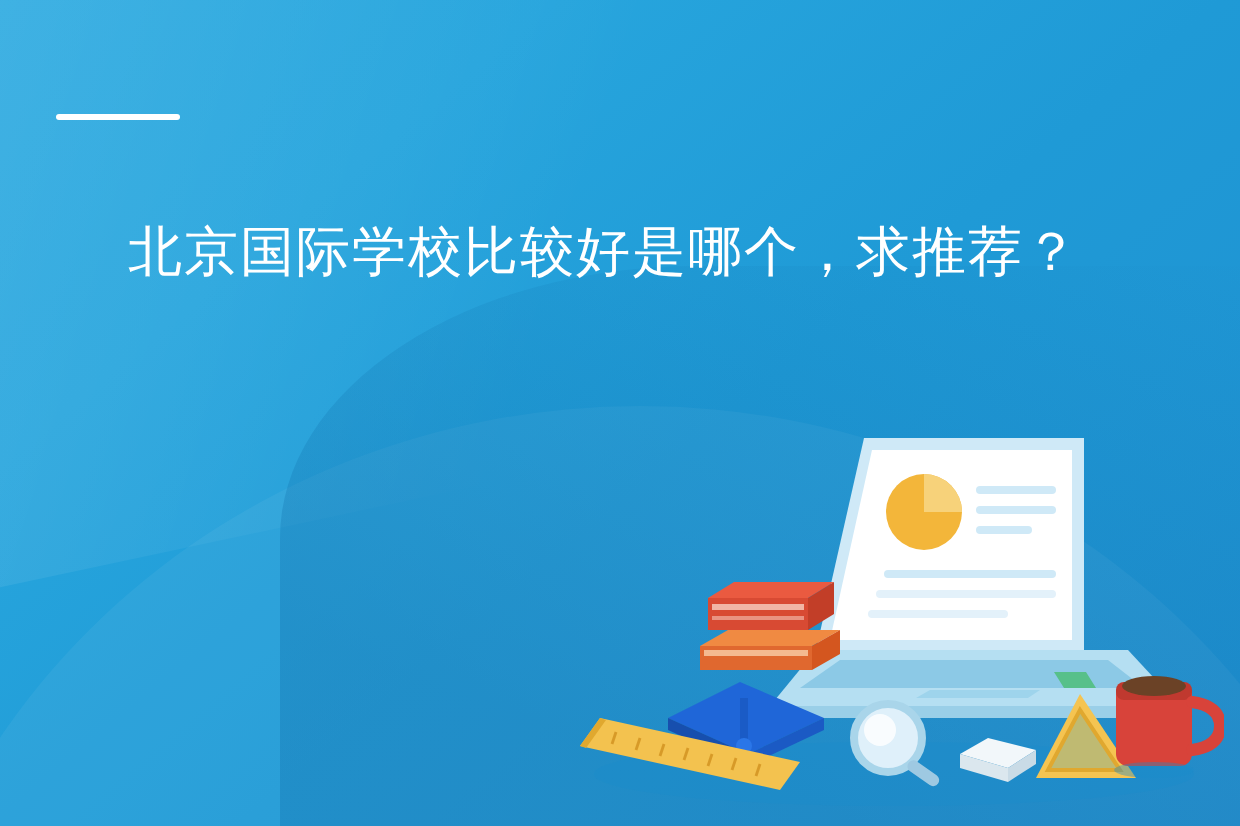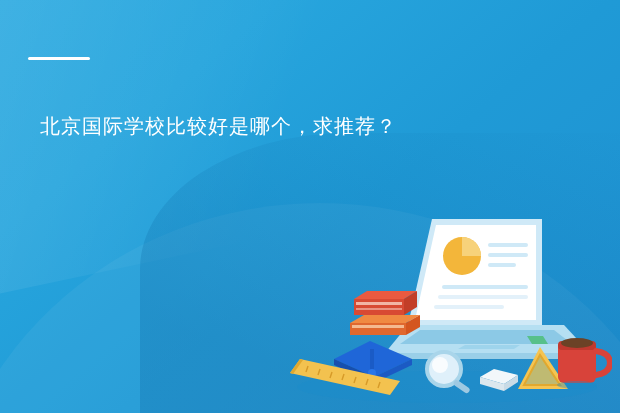--- a/index.html
+++ b/index.html
@@ -54,25 +54,25 @@
     left: 28px;
     top: 57px;
     width: 62px;
     height: 3px;
     background: #ffffff;
     border-radius: 2px;
   }
 
   .title {
     position: absolute;
-    left: 40px;
+    left: 64px;
     top: 100px;
     width: 500px;
     color: #ffffff;
-    font-size: 20px;
+    font-size: 27px;
     line-height: 53px;
     letter-spacing: 1px;
     font-weight: 400;
     white-space: pre-wrap;
   }
 
   .art {
     position: absolute;
     right: 8px;
     bottom: 0;

